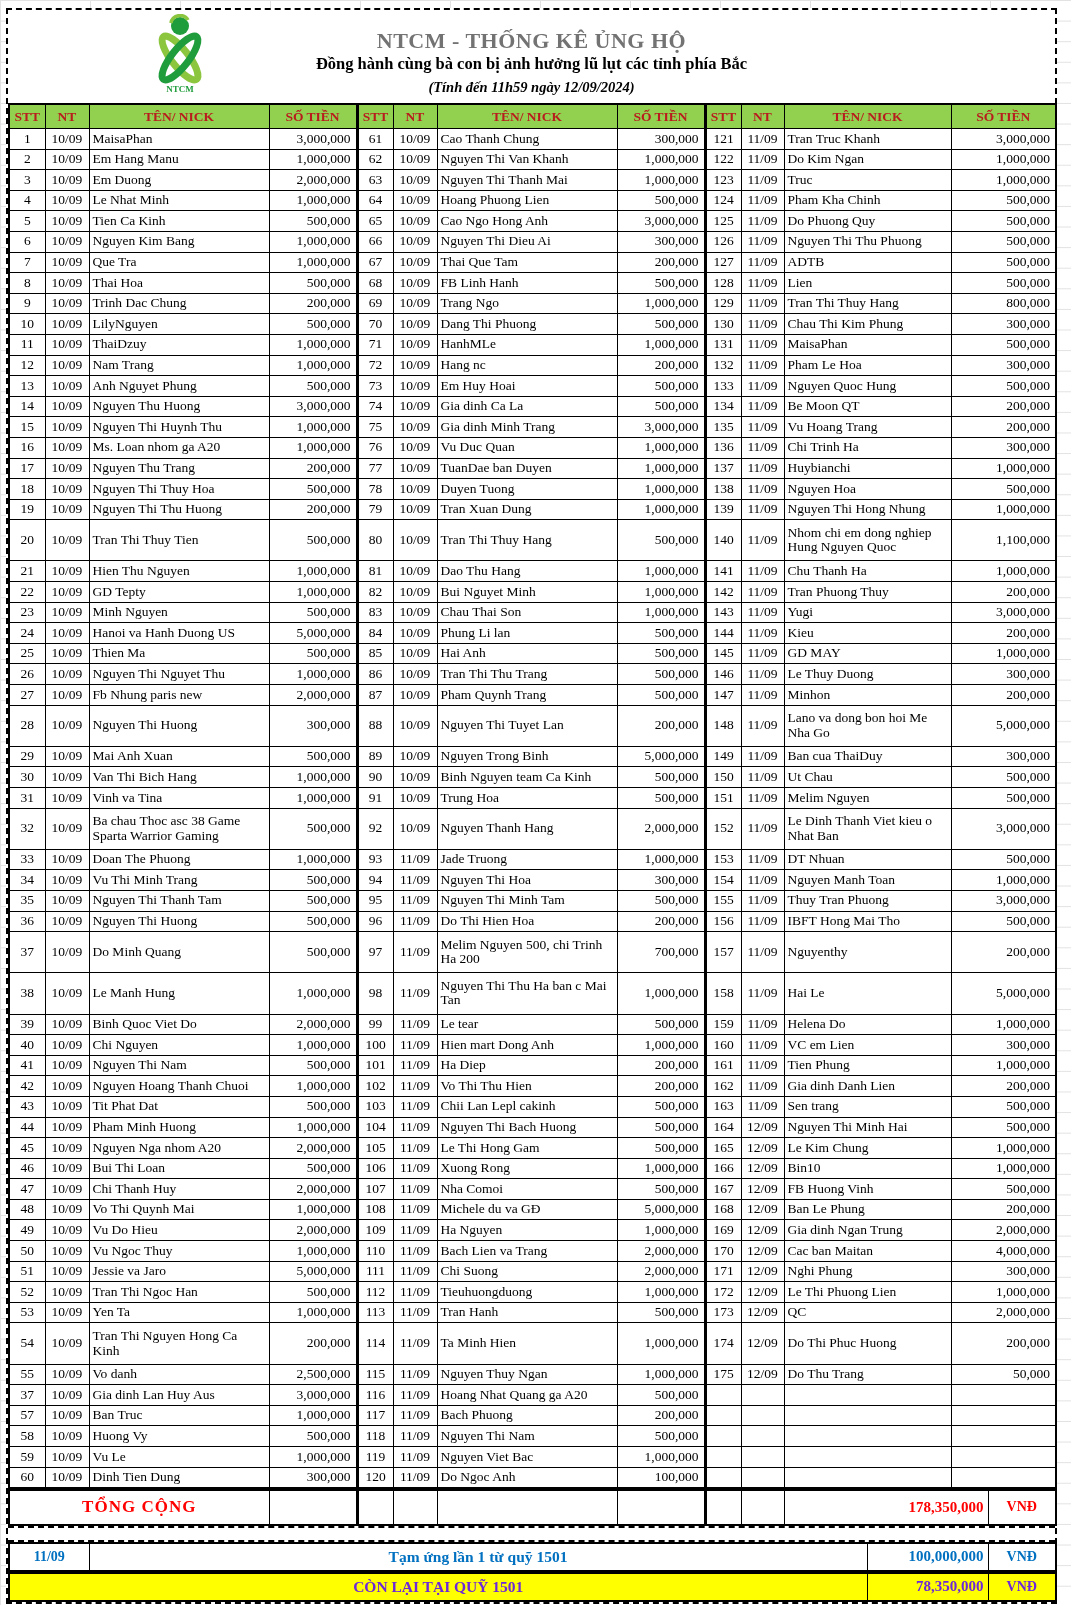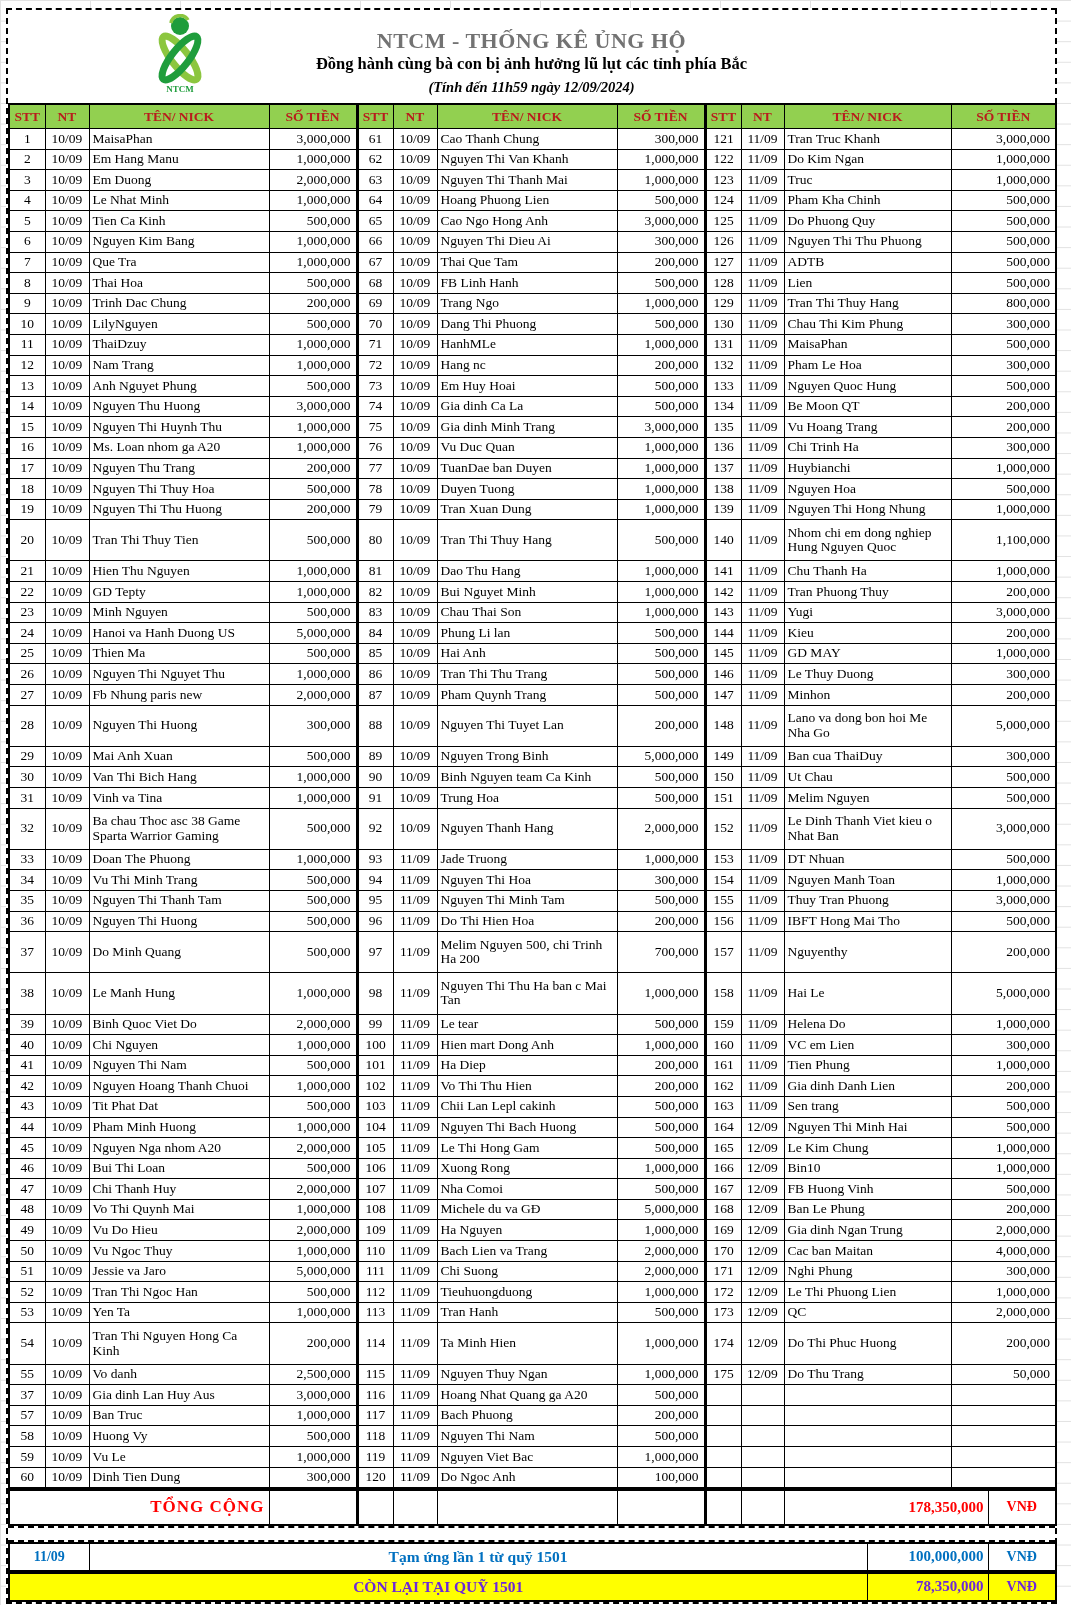--- a/index.html
+++ b/index.html
@@ -36,21 +36,21 @@
   table.main tr.tall{height:41.2px;margin-top:28px;}
   .c-stt{text-align:center;}
   .c-nt{text-align:center;}
   .c-name{text-align:left;white-space:nowrap;}
   tr.tall .c-name{white-space:normal;}
   .c-amt{text-align:right;padding-right:5px !important;}
   .gl{border-left:3px solid #000 !important;}
   
   table.total{width:1047px;border:2px solid #000;}
   table.total td{border:1px solid #000;height:33px;padding:0 4px;}
-  .t-label{color:#FF0000;font-weight:bold;font-size:17px;text-align:right;letter-spacing:1px;}
+  .t-label{color:#FF0000;font-weight:bold;font-size:17px;text-align:center;letter-spacing:1px;}
   .t-amt{color:#FF0000;font-weight:bold;font-size:15px;text-align:right;}
   .t-cur{color:#FF0000;font-weight:bold;font-size:14px;text-align:center;}
   
   .gap{height:12px;border-top:2px dashed #000;border-bottom:2px dashed #000;background:#fff;}
   
   table.foot{width:1047px;border:2px solid #000;}
   table.foot td{border:1px solid #000;height:26px;padding:0 4px;font-weight:bold;}
   table.advance td{color:#0070C0;}
   .f-date{text-align:center;font-size:14px;}
   .f-lbl{text-align:center;font-size:15.5px;}

